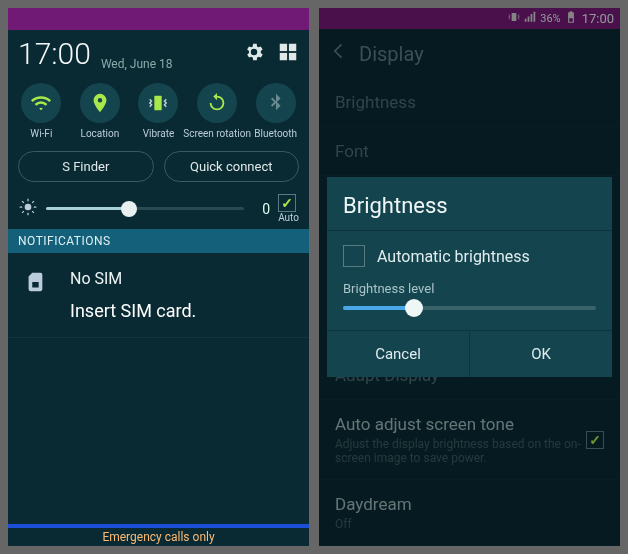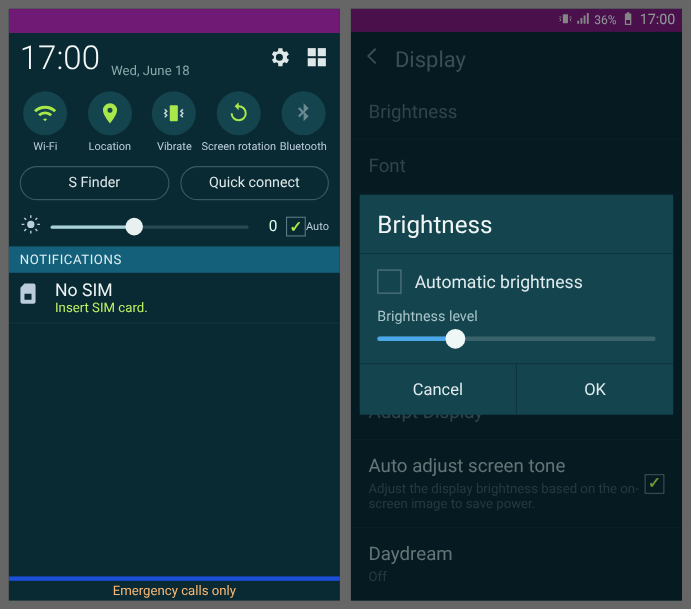--- a/index.html
+++ b/index.html
@@ -23,28 +23,28 @@
 .circ.off svg{fill:#6a8a92}
 .tog .lbl{font-size:10px;color:#bcd;margin-top:5px;text-align:center;white-space:nowrap}
 .pills{display:flex;gap:10px;padding:6px 10px}
 .pill{flex:1;border:1px solid #3a5a62;border-radius:18px;text-align:center;padding:7px 0;font-size:13px;color:#dfe8e8}
 .brow{display:flex;align-items:center;padding:6px 10px;gap:8px}
 .brow svg{width:20px;height:20px;fill:#bcd}
 .slider{flex:1;height:3px;background:#2a4a52;position:relative;border-radius:2px}
 .slider .fill{position:absolute;height:100%;background:#a8d0d8;border-radius:2px}
 .slider .thumb{position:absolute;width:16px;height:16px;border-radius:50%;background:#e8f0f0;top:50%;transform:translate(-50%,-50%)}
 .bval{font-size:14px;color:#dfe;width:18px;text-align:right}
-.auto{display:flex;flex-direction:row;align-items:center;font-size:10px;color:#bcd}
+.auto{display:flex;flex-direction:column;align-items:flex-start;font-size:10px;color:#bcd}
 .chk{width:18px;height:18px;border:1px solid #5a7a82;display:flex;align-items:center;justify-content:center}
 .chk.on::after{content:"✓";color:#a9e84a;font-size:14px;font-weight:bold}
 .secthdr{background:#14607a;color:#dff0f4;font-size:12px;padding:5px 10px;letter-spacing:0.5px}
-.notif{display:flex;padding:6px;gap:14px;border-bottom:1px solid #12353e}
+.notif{display:flex;padding:16px;gap:24px;border-bottom:1px solid #12353e}
 .notif svg{width:22px;height:22px;fill:#bcd;margin-top:2px}
 .notif .t{font-size:16px;color:#eef4f4}
-.notif .s{font-size:12px;color:#bef264;margin-top:0}
+.notif .s{font-size:18px;color:#ffffff;margin-top:12px}
 .footer{margin-top:auto;text-align:center;font-size:12px;color:#fdba74;padding:2px;border-top:4px solid #1d4ed8}
 
 .navhdr{display:flex;align-items:center;padding:12px 10px;color:#5a7a82;font-size:20px;gap:10px}
 .navhdr svg{width:20px;height:20px;fill:#5a7a82}
 .setrow{padding:14px 16px;font-size:17px;color:#4a6a72;border-bottom:1px solid #0e2f38}
 .setrow .t{color:#9ab4b8}
 .setrow.dim .t{color:#4a6a72}
 .setrow .s{font-size:12px;color:#3a5a62;margin-top:3px}
 .setrow.chkrow{display:flex;align-items:center}
 .setrow.chkrow .txt{flex:1}

